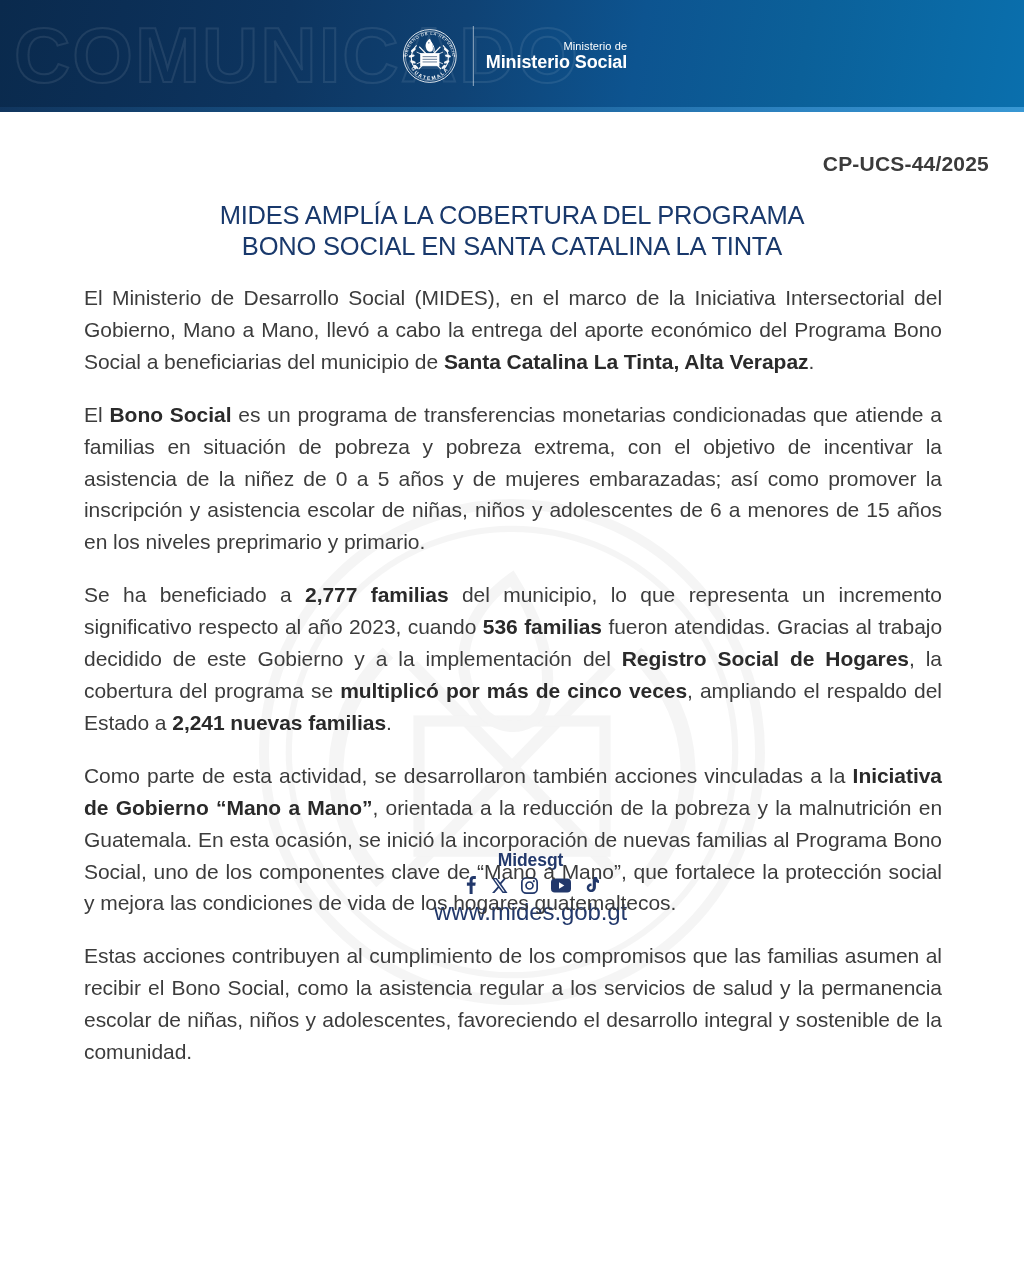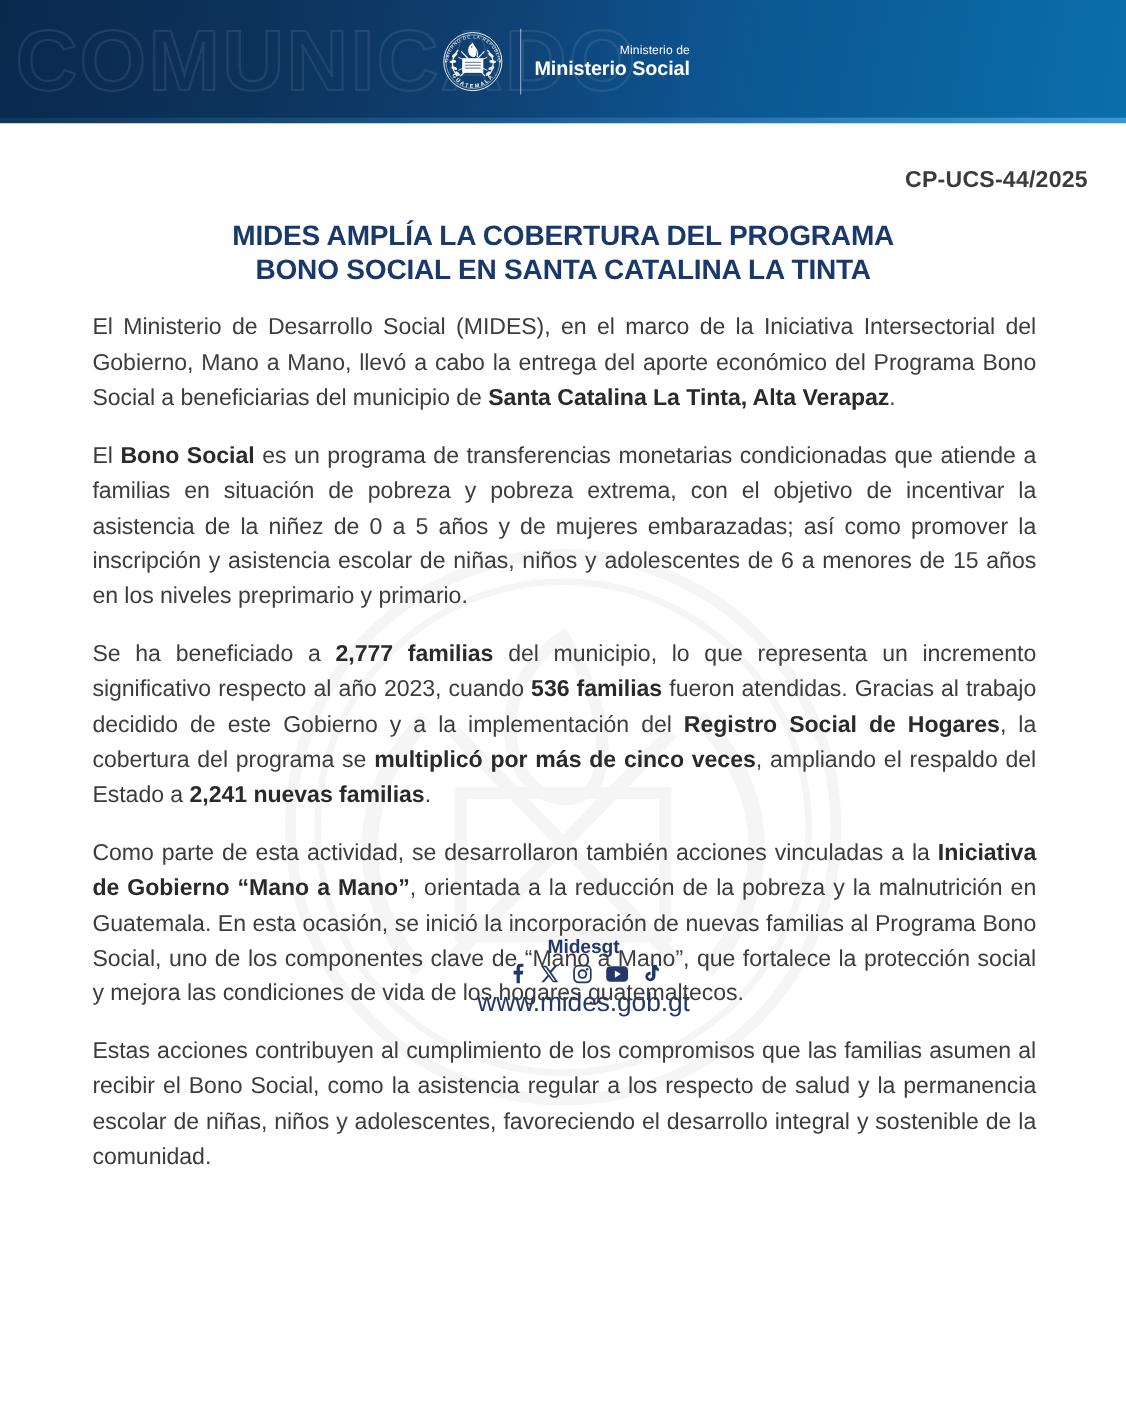--- a/index.html
+++ b/index.html
@@ -68,21 +68,21 @@
 
   .doc-code {
     position:absolute; right:35px; top:40px;
     font-size:21px; font-weight:700; color:#3b3b3b;
     letter-spacing:.2px;
   }
 
   .doc-title {
     position:absolute; left:0; top:88px; width:1024px;
     text-align:center;
-    font-size:25.5px; font-weight:700; color:#19396c;
+    font-size:25.5px; font-weight:400; color:#19396c;
     line-height:1.22; letter-spacing:-.2px;
   }
 
   .paras {
     position:absolute; left:84px; top:170px; width:858px;
   }
   .para {
     font-size:21px;
     line-height:1.52;
     color:#3c3c3c;
@@ -195,21 +195,21 @@
       <div class="doc-title">
         <div>MIDES AMPLÍA LA COBERTURA DEL PROGRAMA</div>
         <div>BONO SOCIAL EN SANTA CATALINA LA TINTA</div>
       </div>
 
       <div class="paras" id="paras">
           <div class="para"><span>El Ministerio de Desarrollo Social (MIDES), en el marco de la Iniciativa Intersectorial del Gobierno, Mano a Mano, llevó a cabo la entrega del aporte económico del Programa Bono Social a beneficiarias del municipio de </span><b>Santa Catalina La Tinta, Alta Verapaz</b><span>.</span></div>
           <div class="para"><span>El </span><b>Bono Social</b><span> es un programa de transferencias monetarias condicionadas que atiende a familias en situación de pobreza y pobreza extrema, con el objetivo de incentivar la asistencia de la niñez de 0 a 5 años y de mujeres embarazadas; así como promover la inscripción y asistencia escolar de niñas, niños y adolescentes de 6 a menores de 15 años en los niveles preprimario y primario.</span></div>
           <div class="para"><span>Se ha beneficiado a </span><b>2,777 familias</b><span> del municipio, lo que representa un incremento significativo respecto al año 2023, cuando </span><b>536 familias</b><span> fueron atendidas. Gracias al trabajo decidido de este Gobierno y a la implementación del </span><b>Registro Social de Hogares</b><span>, la cobertura del programa se </span><b>multiplicó por más de cinco veces</b><span>, ampliando el respaldo del Estado a </span><b>2,241 nuevas familias</b><span>.</span></div>
           <div class="para"><span>Como parte de esta actividad, se desarrollaron también acciones vinculadas a la </span><b>Iniciativa de Gobierno “Mano a Mano”</b><span>, orientada a la reducción de la pobreza y la malnutrición en Guatemala. En esta ocasión, se inició la incorporación de nuevas familias al Programa Bono Social, uno de los componentes clave de “Mano a Mano”, que fortalece la protección social y mejora las condiciones de vida de los hogares guatemaltecos.</span></div>
-          <div class="para"><span>Estas acciones contribuyen al cumplimiento de los compromisos que las familias asumen al recibir el Bono Social, como la asistencia regular a los respecto de salud y la permanencia escolar de niñas, niños y adolescentes, favoreciendo el desarrollo integral y sostenible de la comunidad.</span></div>
+          <div class="para"><span>Estas acciones contribuyen al cumplimiento de los compromisos que las familias asumen al recibir el Bono Social, como la asistencia regular a los servicios de salud y la permanencia escolar de niñas, niños y adolescentes, favoreciendo el desarrollo integral y sostenible de la comunidad.</span></div>
         </div>
     </div>
 
     <div class="footer">
       <div class="handle">Midesgt</div>
 
       <div class="social-row">
         <svg width="16" height="18" viewBox="0 0 16 18">
           <path d="M10.6 18V9.8h2.7l.4-3.2h-3.1V4.5c0-.9.25-1.55 1.6-1.55h1.65V.12C13.55.08 12.6 0 11.5 0 9.2 0 7.6 1.4 7.6 3.98V6.6H4.9v3.2h2.7V18z" fill="#22386b"></path>
         </svg>

